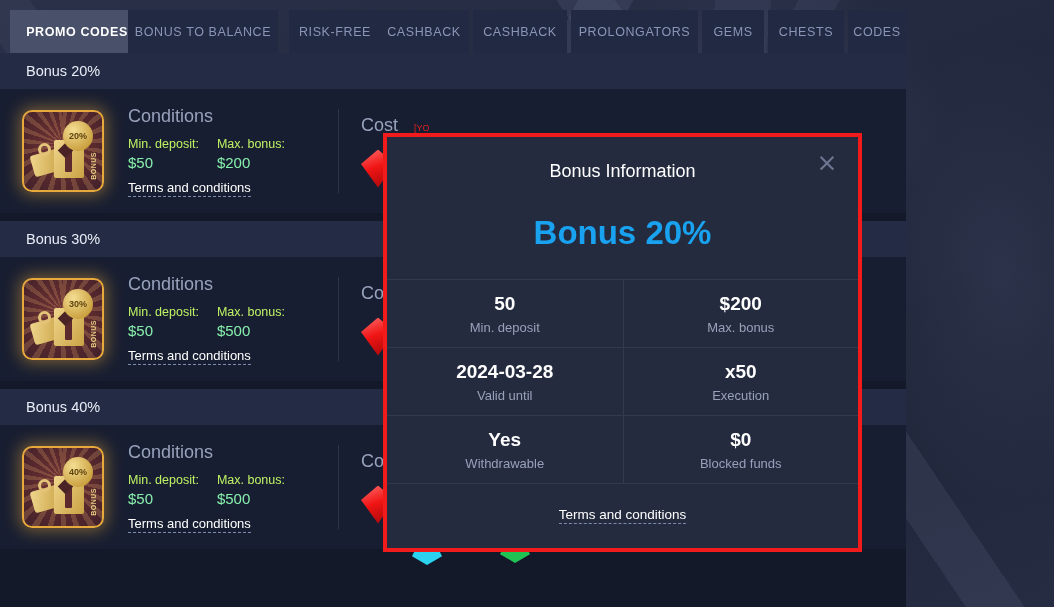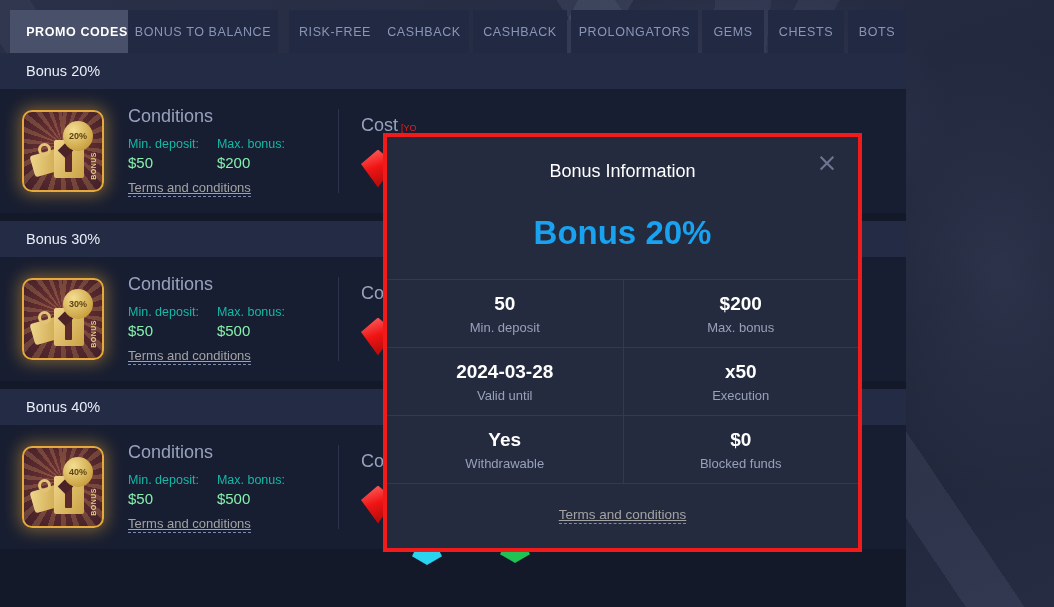--- a/index.html
+++ b/index.html
@@ -183,58 +183,57 @@
   .col-title {
     color: #97a2bd;
     font-size: 18px;
     margin-bottom: 10px;
   }
   .cond-grid {
     display: flex;
     gap: 18px;
   }
   .cond-label {
-    color: #14b8a6;
+    color: #bef264;
     font-size: 12.5px;
     margin-bottom: 3px;
     white-space: nowrap;
   }
   .cond-value {
     color: #86efac;
     font-size: 15px;
     font-weight: normal;
   }
   .tc-link {
     display: inline-block;
     margin-top: 9px;
-    color: #a3a3a3;
+    color: #ffffff;
     font-size: 13px;
     border-bottom: 1px dashed #7b8aad;
     padding-bottom: 1px;
     cursor: pointer;
-    text-decoration: underline;
   }
 
   
   .vdiv {
     width: 1px;
     height: 84px;
     background: #2b3busy;
     background: #2b334d;
     margin-left: 14px;
     flex: 0 0 auto;
   }
   .cost {
     margin-left: 22px;
     flex: 0 0 auto;
   }
   .cost-head {
     display: flex;
     align-items: baseline;
-    gap: 3px;
+    gap: 16px;
     margin-bottom: 14px;
   }
   .cost-note {
     color: #e02020;
     font-size: 9px;
     white-space: nowrap;
   }
   .cost-body { display: flex; align-items: center; gap: 10px; }
   .ruby {
     width: 34px; height: 38px;
@@ -342,21 +341,21 @@
 
   <div id="tabbar">
       <div class="tab active" style="left: 10px; width: 134px;">PROMO CODES</div>
       <div class="tab" style="left: 128px; width: 150px;">BONUS TO BALANCE</div>
       <div class="tab" style="left: 289px; width: 92px;">RISK-FREE</div>
       <div class="tab" style="left: 379px; width: 90px;">CASHBACK</div>
       <div class="tab" style="left: 473px; width: 94px;">CASHBACK</div>
       <div class="tab" style="left: 571px; width: 127px;">PROLONGATORS</div>
       <div class="tab" style="left: 702px; width: 62px;">GEMS</div>
       <div class="tab" style="left: 768px; width: 76px;">CHESTS</div>
-      <div class="tab" style="left: 848px; width: 58px;">BOTS</div>
+      <div class="tab" style="left: 848px; width: 58px;">CODES</div>
     </div>
 
   <div id="content">
       <div class="group-head">Bonus 20%</div>
       <div class="bonus-row">
         <div class="gift-icon">
           <div class="rays"></div>
           <div class="ribbon"></div>
           <div class="knot"></div>
           <div class="box"></div>

